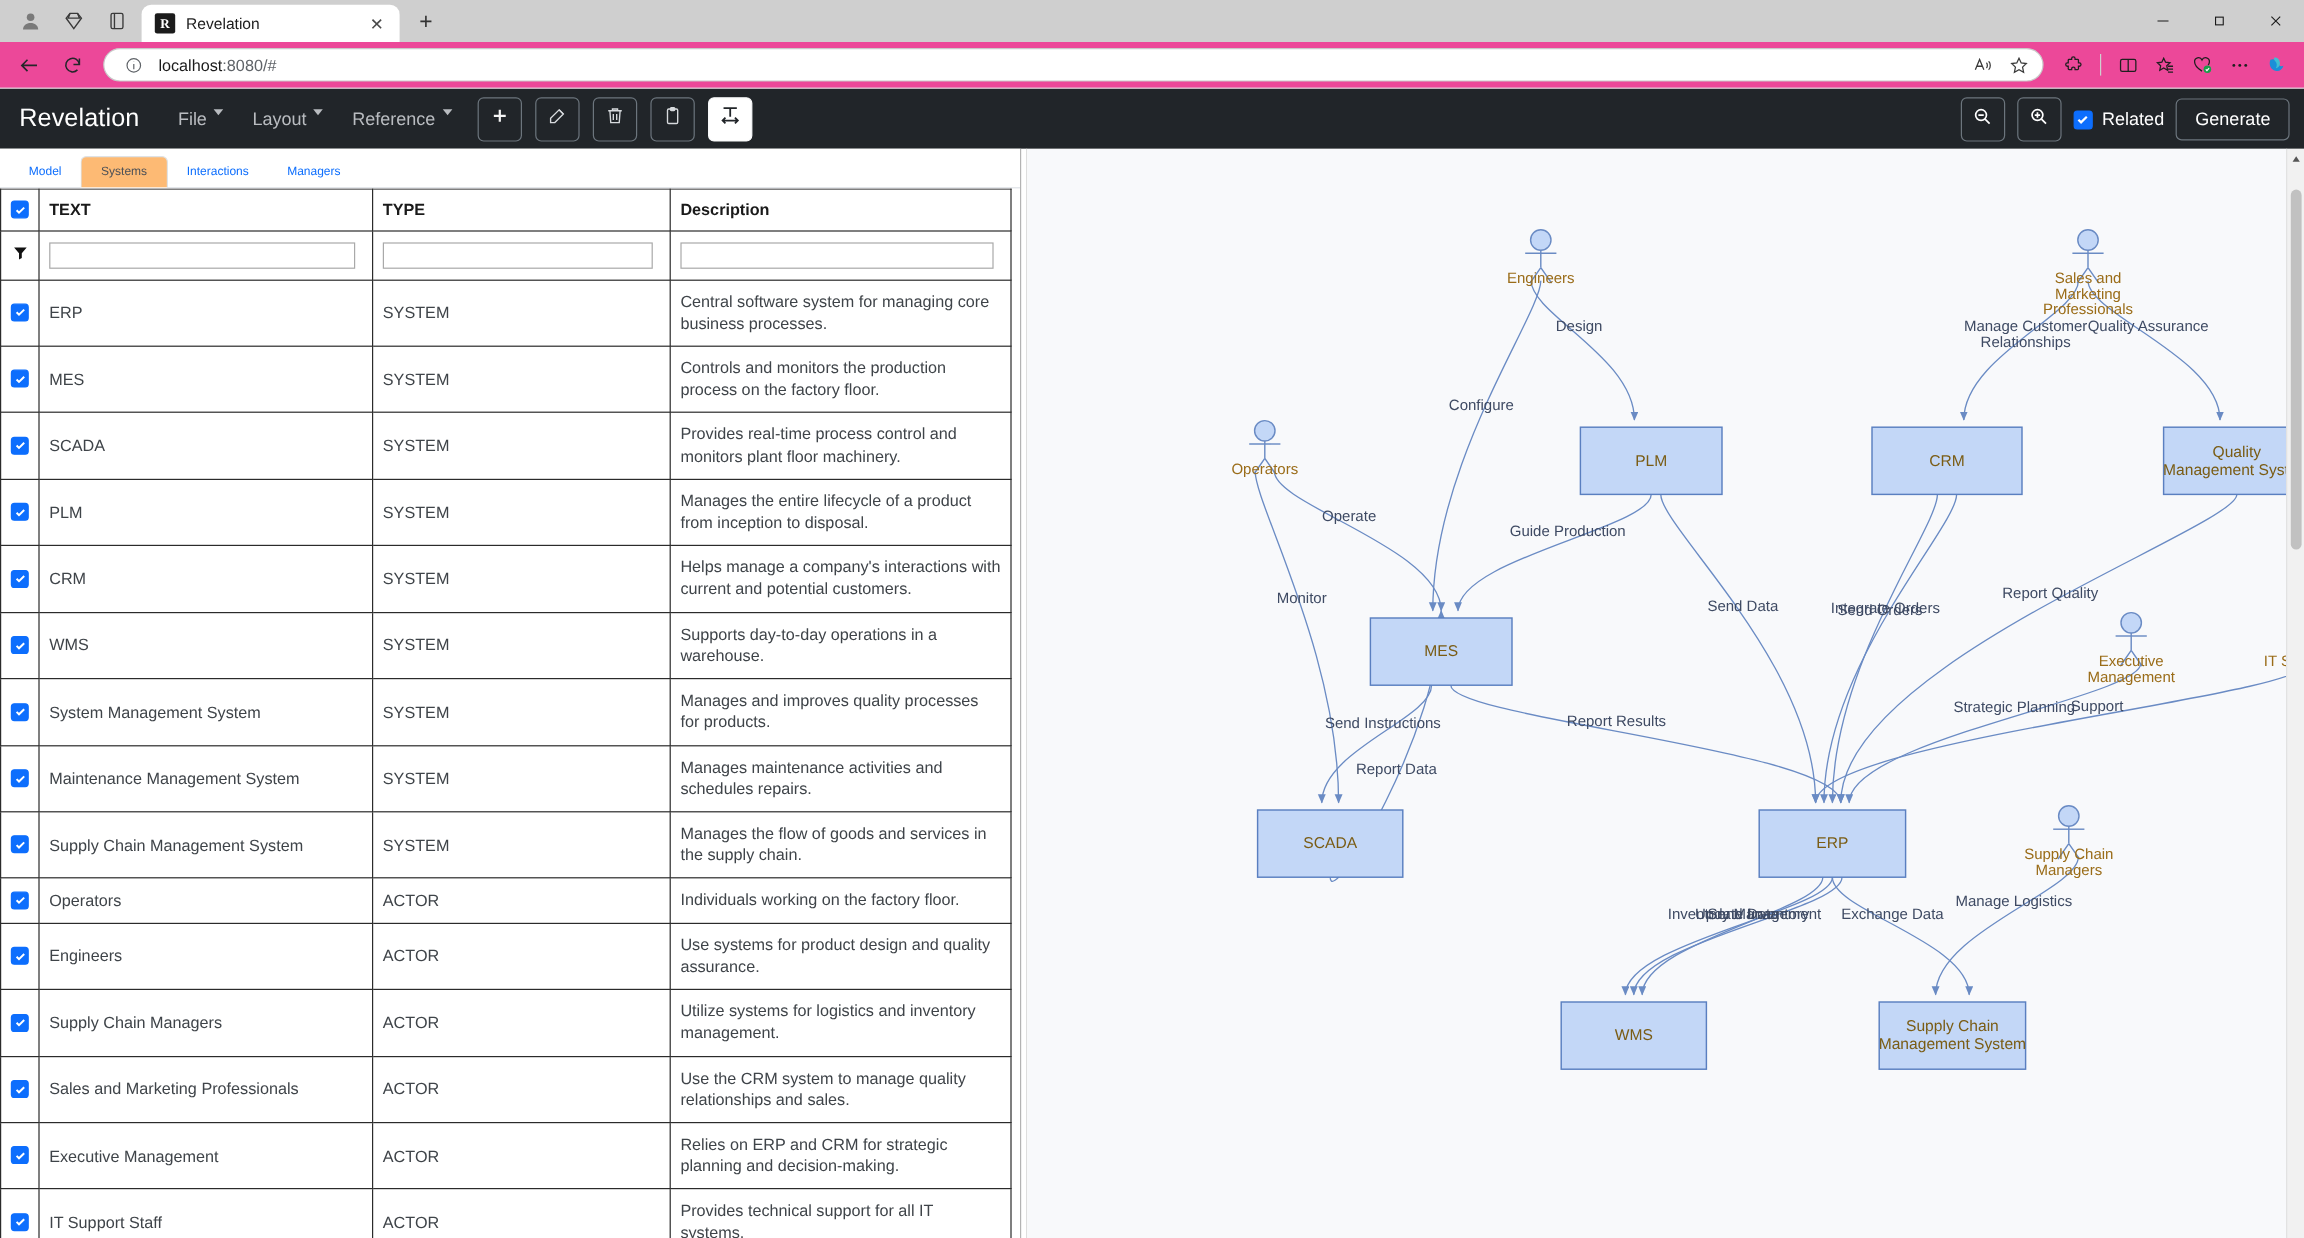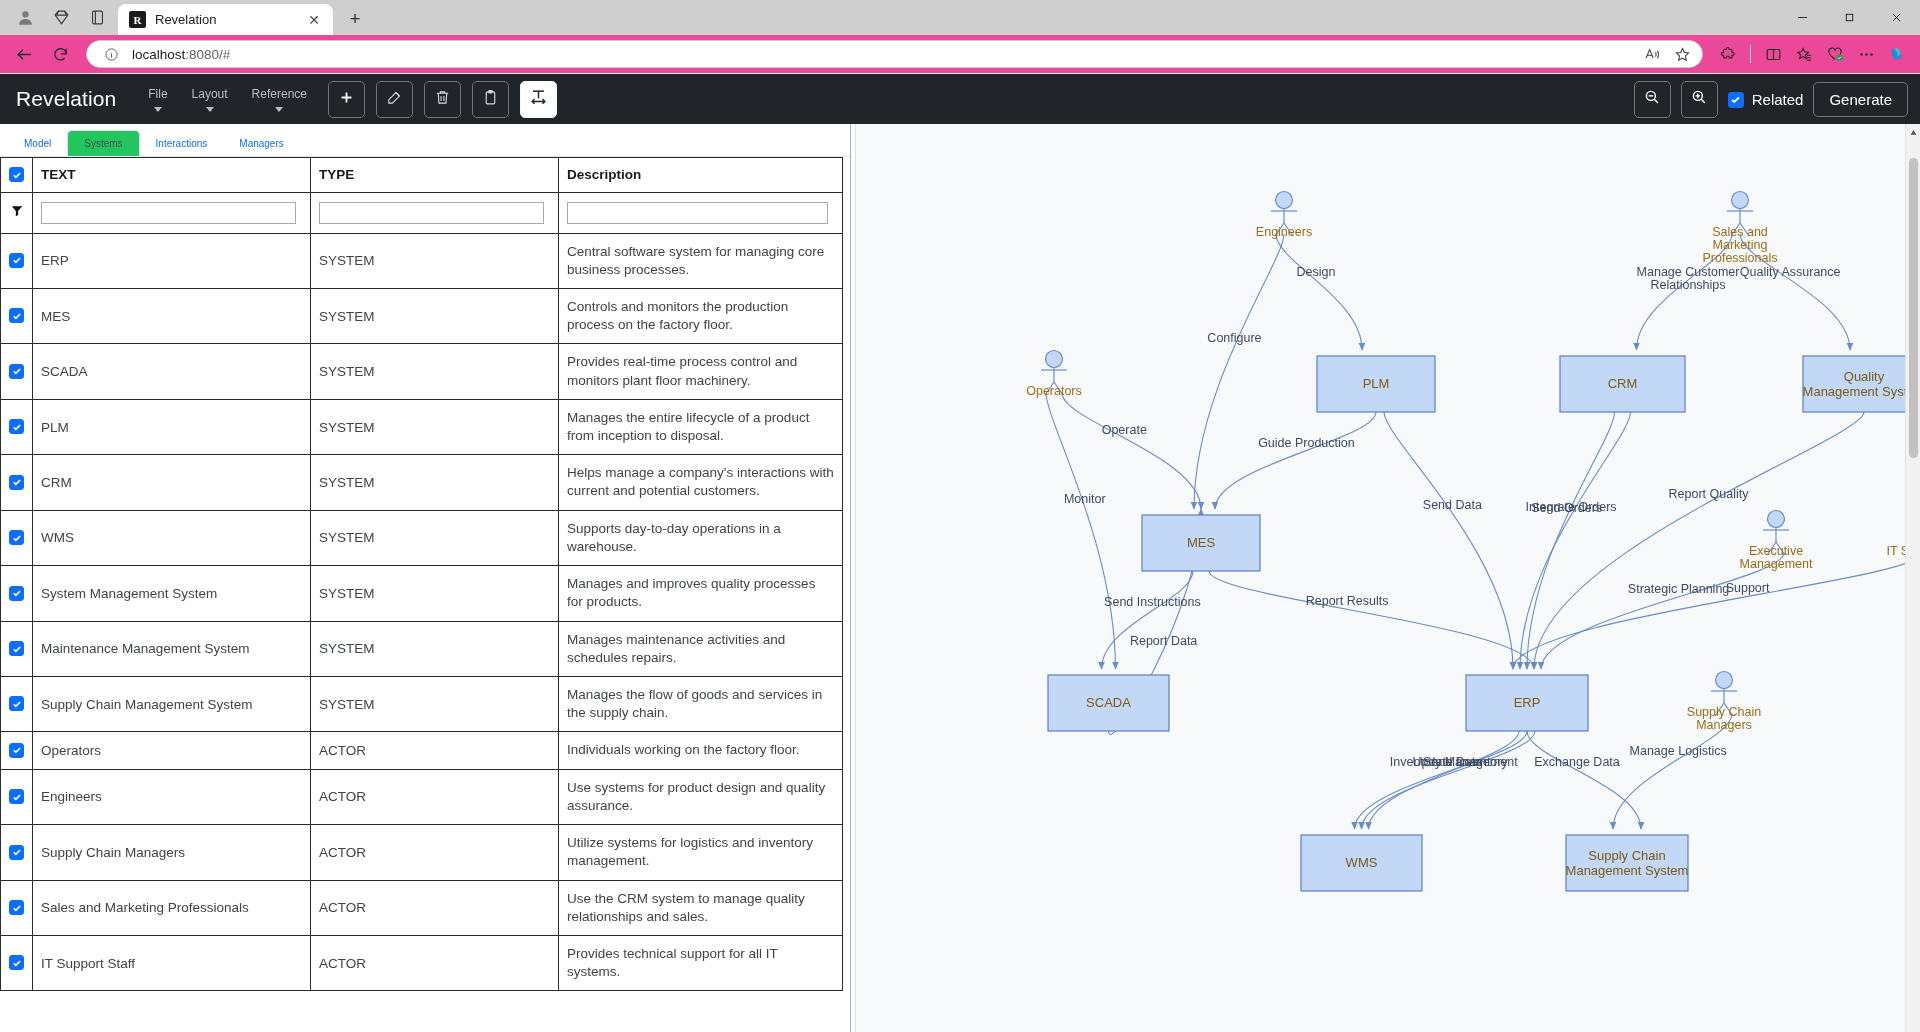--- a/index.html
+++ b/index.html
@@ -62,21 +62,21 @@
 
   
   .app { flex:1; display:flex; flex-direction:column; min-height:0; background:#fff; }
 
   .appbar {
     height:50px; background:#212529; display:flex; align-items:center;
     padding:0 12px 0 16px; flex:0 0 50px; gap:4px;
   }
   .brand { color:#ffffff; font-size:21px; font-weight:500; margin-right:18px; letter-spacing:.1px; }
   .menu-item {
-    color:#b9bcc0; font-size:12px; padding:6px 10px; display:flex; align-items:center; gap:6px;flex-direction:column;
+    color:#b9bcc0; font-size:15px; padding:6px 10px; display:flex; align-items:flex-start; gap:6px;
   }
   .caret { width:0;height:0;border-left:4px solid transparent;border-right:4px solid transparent;
            border-top:5px solid #b9bcc0; display:inline-block; }
   .iconbtn {
     width:37px; height:37px; border:1px solid #6c757d; border-radius:5px; margin-left:7px;
     display:flex; align-items:center; justify-content:center; color:#f1f1f1; background:transparent;
     flex:0 0 37px;
   }
   .iconbtn.active { background:#ffffff; color:#212529; border-color:#f8f9fa; }
   .appbar-right { margin-left:auto; display:flex; align-items:center; gap:10px; }
@@ -96,21 +96,21 @@
 
   
   .split { flex:1; display:flex; min-height:0; }
   .left-pane { width:850px; flex:0 0 850px; display:flex; flex-direction:column; background:#fff; min-width:0; }
   .splitter { width:6px; flex:0 0 6px; background:#ffffff; border-left:1px solid #b3b3b3; border-right:1px solid #dedede;}
   .right-pane { flex:1; background:#f8f9fb; position:relative; min-width:0; overflow:hidden; }
 
   .tabs { display:flex; align-items:flex-end; height:33px; padding:0 0 0 8px; border-bottom:1px solid #dee2e6; background:#fff; flex:0 0 33px;}
   .ptab { font-size:10px; color:#0d6efd; padding:7px 16px 7px; }
   .ptab.active { color:#4b5057; border:1px solid #dee2e6; border-bottom:1px solid #fff;
-                 border-radius:5px 5px 0 0; margin-bottom:-1px; background:#22c55e; }
+                 border-radius:5px 5px 0 0; margin-bottom:-1px; background:#fdba74; }
 
   .tablewrap { flex:1; overflow:hidden; padding:0; }
   table.grid { border-collapse:collapse; width:842px; table-layout:fixed; }
   table.grid th, table.grid td {
     border:1px solid #2b2b2b; padding:0; vertical-align:middle;
   }
   .c-chk { width:32px; text-align:center; }
   .c-text { width:278px; }
   .c-type { width:248px; }
   .c-desc { width:284px; }
@@ -540,20 +540,30 @@
                 </tr>
                 <tr>
                   <td class="c-chk"><span class="gchk">
                       <svg width="10" height="10" viewBox="0 0 12 12" fill="none" stroke="#fff" stroke-width="2">
                         <path d="M2.2 6.3l2.4 2.4L9.8 3.6"></path>
                       </svg>
                     </span></td>
                   <td class="textcell">Sales and Marketing Professionals</td>
                   <td>ACTOR</td>
                   <td class="desccell">Use the CRM system to manage quality relationships and sales.</td>
+                </tr>
+                <tr>
+                  <td class="c-chk"><span class="gchk">
+                      <svg width="10" height="10" viewBox="0 0 12 12" fill="none" stroke="#fff" stroke-width="2">
+                        <path d="M2.2 6.3l2.4 2.4L9.8 3.6"></path>
+                      </svg>
+                    </span></td>
+                  <td class="textcell">Executive Management</td>
+                  <td>ACTOR</td>
+                  <td class="desccell">Relies on ERP and CRM for strategic planning and decision-making.</td>
                 </tr>
                 <tr>
                   <td class="c-chk"><span class="gchk">
                       <svg width="10" height="10" viewBox="0 0 12 12" fill="none" stroke="#fff" stroke-width="2">
                         <path d="M2.2 6.3l2.4 2.4L9.8 3.6"></path>
                       </svg>
                     </span></td>
                   <td class="textcell">IT Support Staff</td>
                   <td>ACTOR</td>
                   <td class="desccell">Provides technical support for all IT systems.</td>

